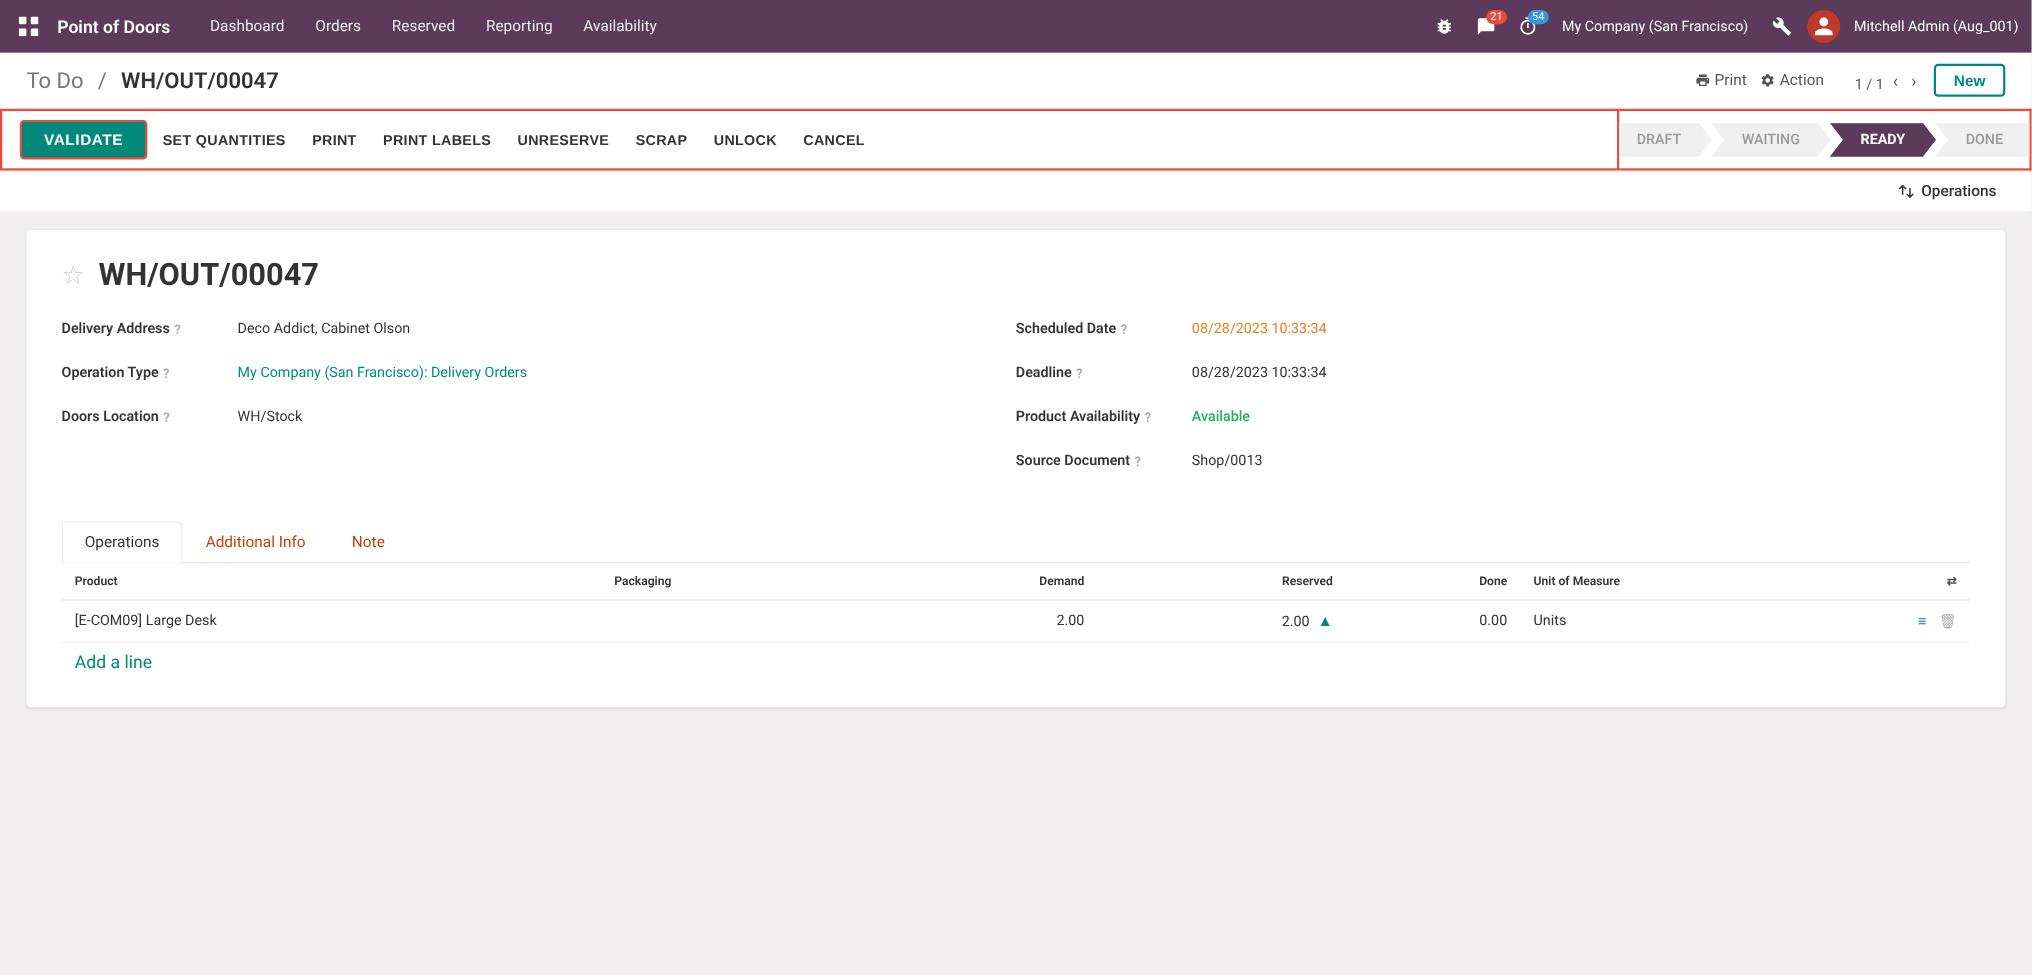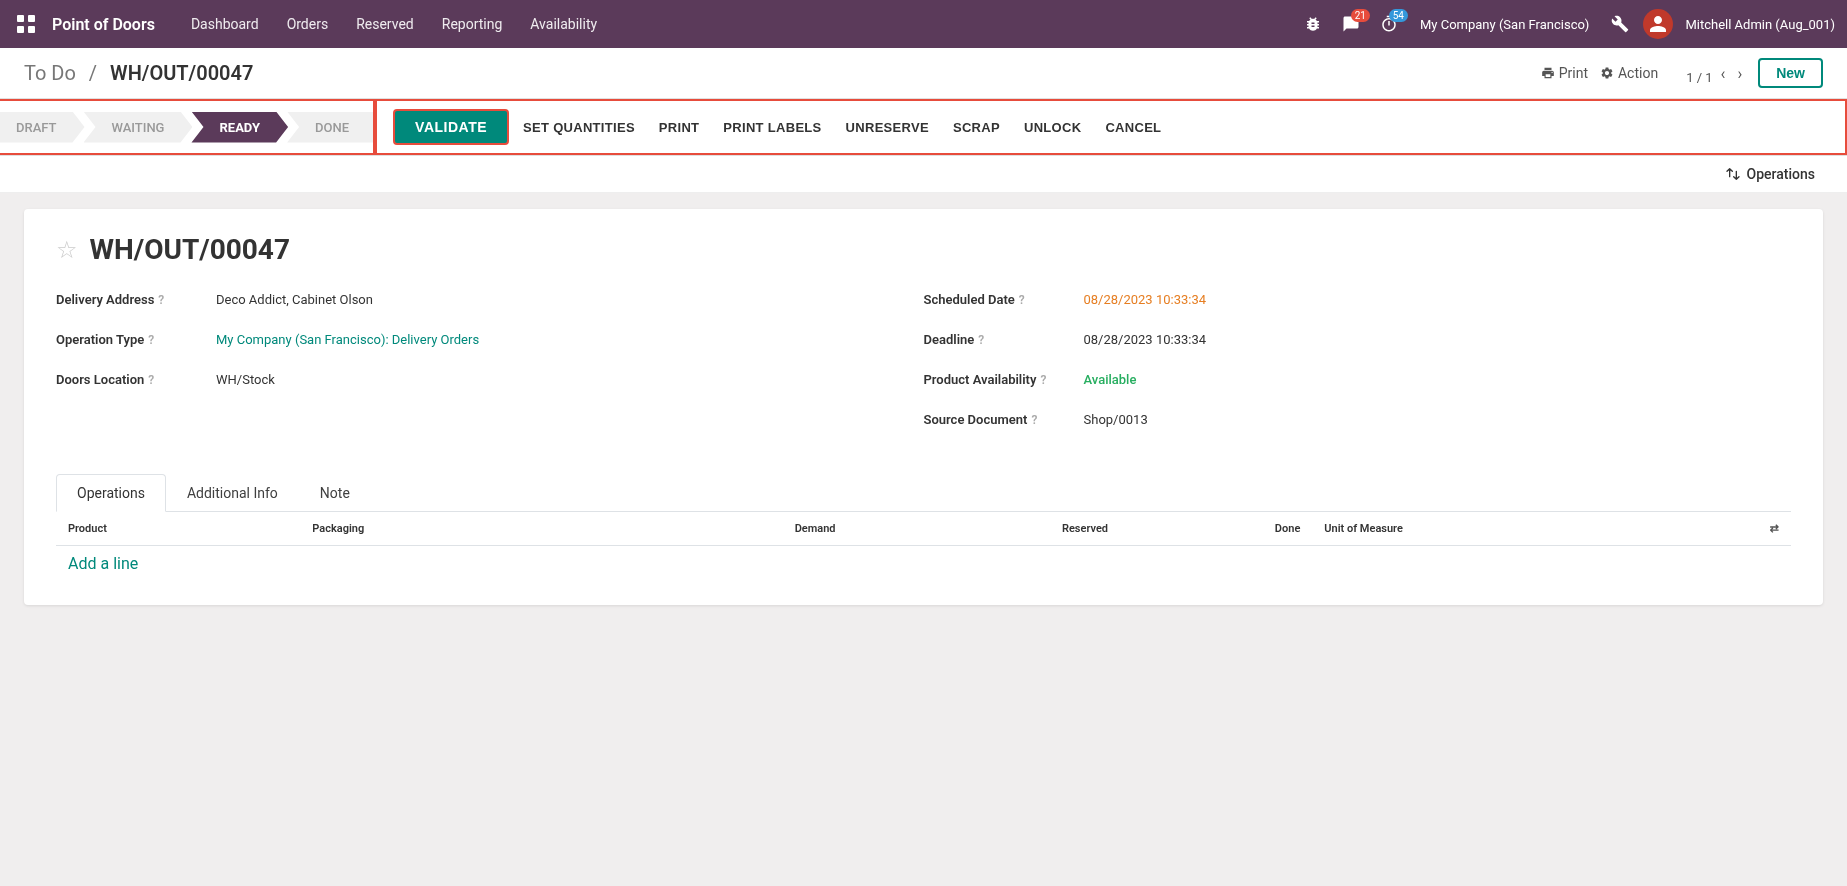--- a/index.html
+++ b/index.html
@@ -148,21 +148,21 @@
 
     
     .tabs {
       display: flex;
       border-bottom: 1px solid #dee2e6;
       margin-bottom: 0;
     }
     .tab {
       padding: 10px 20px;
       cursor: pointer;
-      color: #404040;
+      color: #c2410c;
       font-size: 14px;
       border: 1px solid transparent;
       border-bottom: none;
       margin-bottom: -1px;
       background: none;
     }
     .tab.active {
       border: 1px solid #dee2e6;
       border-bottom: 1px solid white;
       color: #333;
@@ -274,43 +274,43 @@
     <div class="record-nav">
       <span>1 / 1</span>
       <span class="record-nav-arrow">‹</span>
       <span class="record-nav-arrow">›</span>
     </div>
     <button class="new-btn">New</button>
   </div>
 </div>
 
 <div style="display:flex; align-items:stretch; background:white; border-bottom:1px solid #e0e0e0;">
-  <div style="display:flex; align-items:center; border:2px solid #e74c3c; border-left:none;">
-    <div class="status-step" style="background:#f0f0f0; color:#999; padding:8px 28px 8px 16px; clip-path:polygon(0 0,calc(100% - 12px) 0,100% 50%,calc(100% - 12px) 100%,0 100%); font-size:13px; font-weight:500;">
-      <span>DRAFT</span>
-    </div>
-    <div class="status-step" style="background:#f0f0f0; color:#999; padding:8px 28px 8px 28px; clip-path:polygon(0 0,calc(100% - 12px) 0,100% 50%,calc(100% - 12px) 100%,0 100%,12px 50%); font-size:13px; font-weight:500; margin-left:-1px;">
-      <span>WAITING</span>
-    </div>
-    <div style="background:#5b3a5a; color:white; padding:8px 28px 8px 28px; clip-path:polygon(0 0,calc(100% - 12px) 0,100% 50%,calc(100% - 12px) 100%,0 100%,12px 50%); font-size:13px; font-weight:700; margin-left:-1px;">
-      <span>READY</span>
-    </div>
-    <div style="background:#f0f0f0; color:#999; padding:8px 24px 8px 28px; clip-path:polygon(0 0,100% 0,100% 100%,0 100%,12px 50%); font-size:13px; font-weight:500; margin-left:-1px;">
-      <span>DONE</span>
-    </div>
-  </div>
   <div style="display:flex; align-items:center; gap:4px; padding:8px 16px; flex:1; border:2px solid #e74c3c;">
     <button class="validate-btn">VALIDATE</button>
     <button class="action-btn">SET QUANTITIES</button>
     <button class="action-btn">PRINT</button>
     <button class="action-btn">PRINT LABELS</button>
     <button class="action-btn">UNRESERVE</button>
     <button class="action-btn">SCRAP</button>
     <button class="action-btn">UNLOCK</button>
     <button class="action-btn">CANCEL</button>
+  </div>
+  <div style="display:flex; align-items:center; border:2px solid #e74c3c; border-left:none;">
+    <div class="status-step" style="background:#f0f0f0; color:#999; padding:8px 28px 8px 16px; clip-path:polygon(0 0,calc(100% - 12px) 0,100% 50%,calc(100% - 12px) 100%,0 100%); font-size:13px; font-weight:500;">
+      <span>DRAFT</span>
+    </div>
+    <div class="status-step" style="background:#f0f0f0; color:#999; padding:8px 28px 8px 28px; clip-path:polygon(0 0,calc(100% - 12px) 0,100% 50%,calc(100% - 12px) 100%,0 100%,12px 50%); font-size:13px; font-weight:500; margin-left:-1px;">
+      <span>WAITING</span>
+    </div>
+    <div style="background:#5b3a5a; color:white; padding:8px 28px 8px 28px; clip-path:polygon(0 0,calc(100% - 12px) 0,100% 50%,calc(100% - 12px) 100%,0 100%,12px 50%); font-size:13px; font-weight:700; margin-left:-1px;">
+      <span>READY</span>
+    </div>
+    <div style="background:#f0f0f0; color:#999; padding:8px 24px 8px 28px; clip-path:polygon(0 0,100% 0,100% 100%,0 100%,12px 50%); font-size:13px; font-weight:500; margin-left:-1px;">
+      <span>DONE</span>
+    </div>
   </div>
 </div>
 
 <div style="background:white; display:flex; justify-content:flex-end; padding:10px 32px; border-bottom:1px solid #eee;">
   <div class="operations-link">
     <svg width="16" height="16" viewBox="0 0 24 24" fill="#333">
         <path d="M7 16V4m0 0L3 8m4-4l4 4M17 8v12m0 0l4-4m-4 4l-4-4" stroke="#333" stroke-width="2" fill="none" stroke-linecap="round"></path>
       </svg>
     <span>Operations</span>
   </div>
@@ -395,20 +395,35 @@
             <th class="num-cell">Demand</th>
             <th class="num-cell">Reserved</th>
             <th class="num-cell">Done</th>
             <th>Unit of Measure</th>
             <th style="width:80px;text-align:right;">
               <span style="color:#555;cursor:pointer;">⇄</span>
             </th>
           </tr>
         </thead>
         <tbody>
+          <tr>
+            <td>[E-COM09] Large Desk</td>
+            <td></td>
+            <td class="num-cell">2.00</td>
+            <td class="num-cell">
+              <span>2.00</span>
+              <span class="forecast-icon">▲</span>
+            </td>
+            <td class="num-cell">0.00</td>
+            <td>Units</td>
+            <td style="text-align:right;">
+              <span class="grid-icon" style="margin-right:8px;">≡</span>
+              <span class="trash-icon">🗑</span>
+            </td>
+          </tr>
         </tbody>
       </table>
       <div>
         <span class="add-line">Add a line</span>
       </div>
     </div>
   </div>
 </div>
 
 </body></html>

